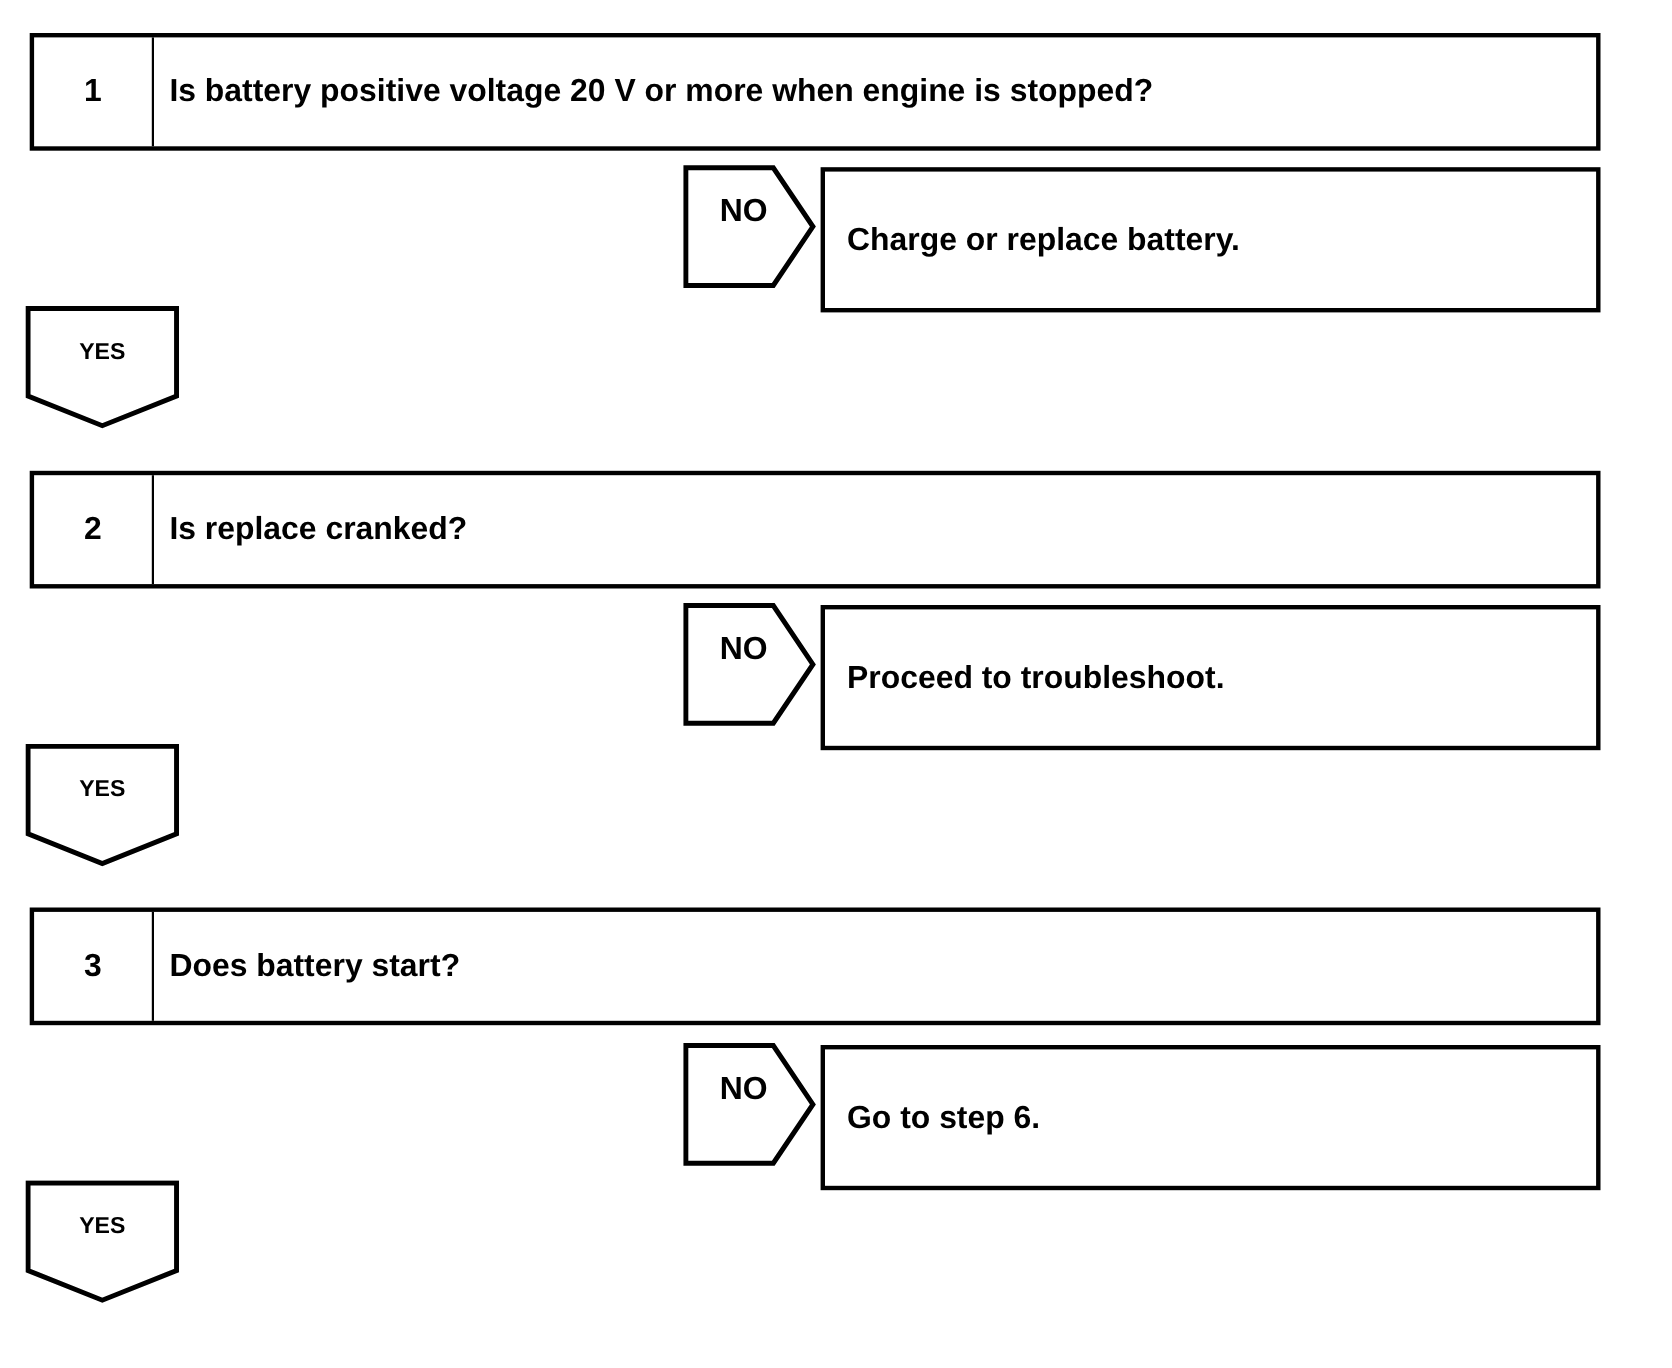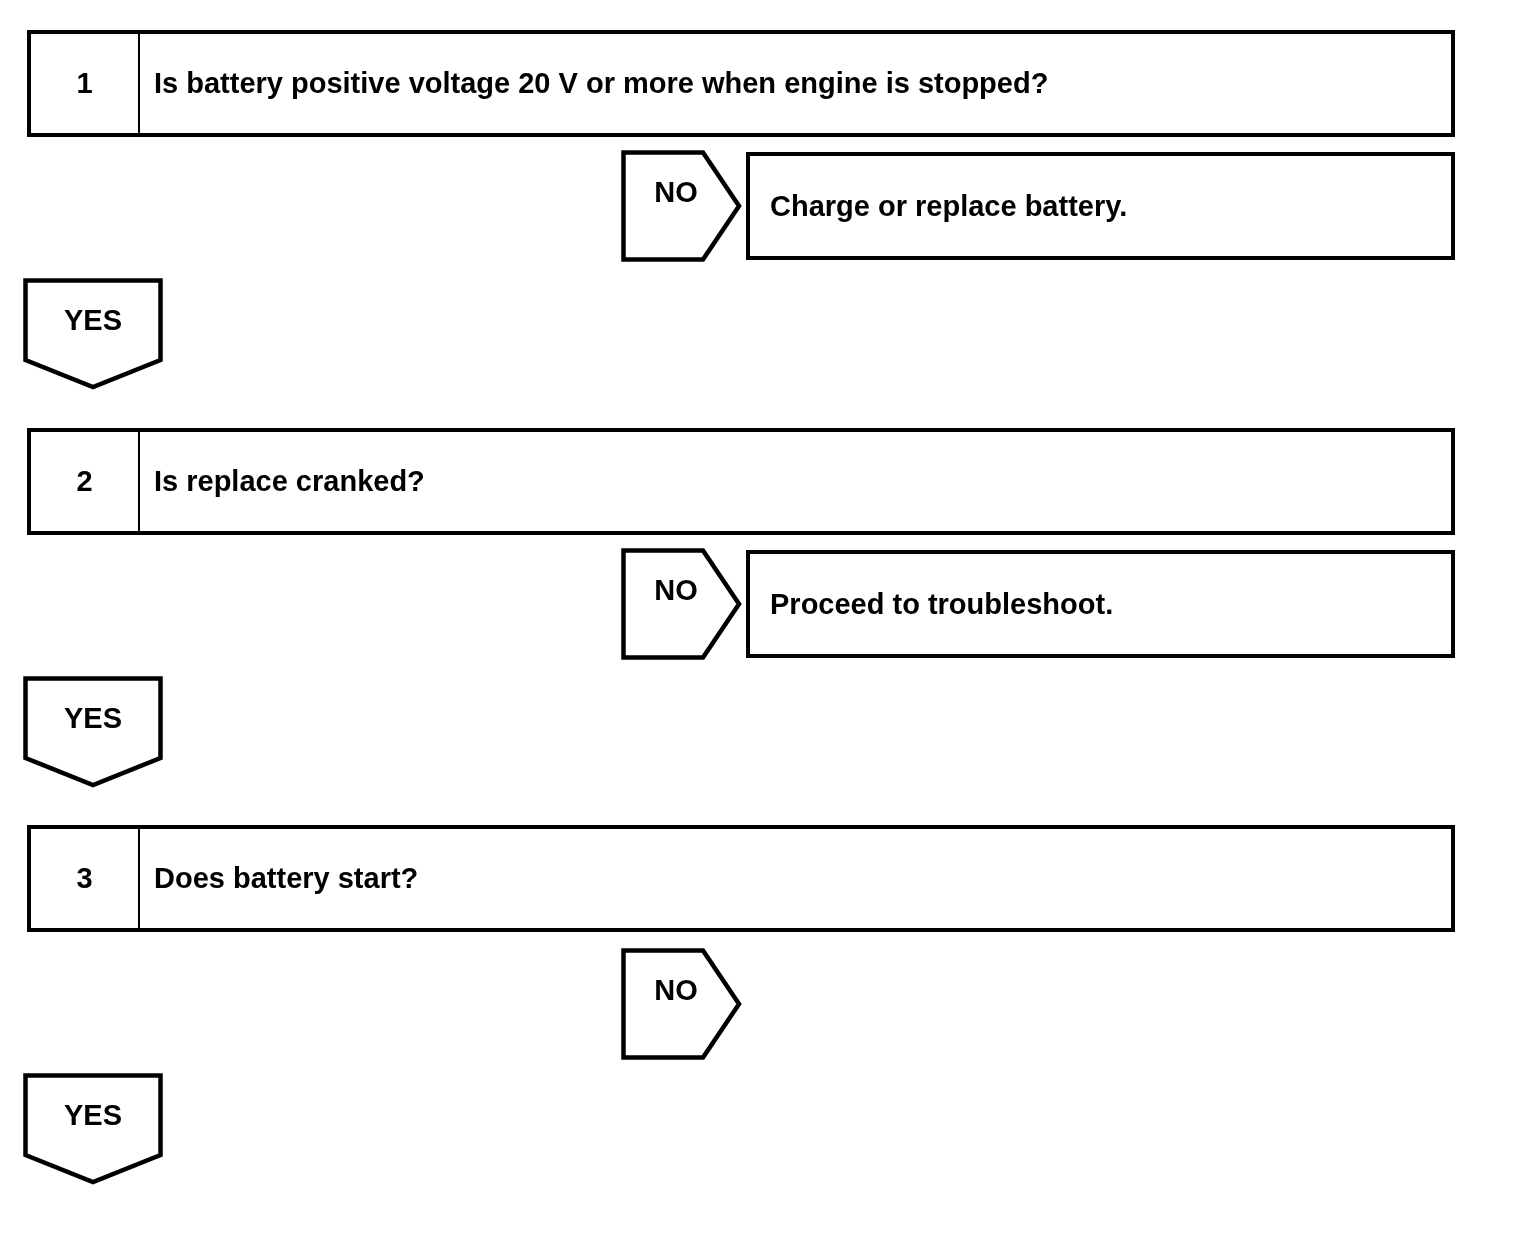--- a/index.html
+++ b/index.html
@@ -65,21 +65,21 @@
     align-items: center;
     justify-content: center;
     font-size: 29px;
   }
 
   
   .result-box {
     position: absolute;
     left: 746px;
     width: 709px;
-    height: 108px;
+    height: 132px;
     border: 4px solid #000000;
     box-sizing: border-box;
     background: #ffffff;
     display: flex;
     align-items: center;
     padding-left: 20px;
     padding-right: 10px;
     font-size: 29px;
   }
 
@@ -91,21 +91,21 @@
     height: 112px;
   }
   .yes-label {
     position: absolute;
     left: 23px;
     width: 140px;
     height: 84px;
     display: flex;
     align-items: center;
     justify-content: center;
-    font-size: 29px;
+    font-size: 21px;
   }
 
   
   .r1-q      { top: 30px; }
   .r1-branch { top: 150px; }
   .r1-result { top: 152px; }
   .r1-yes    { top: 278px; }
 
   .r2-q      { top: 428px; }
   .r2-branch { top: 548px; }
@@ -158,18 +158,19 @@
   <div class="yes-label r2-yes">YES</div>
 
   <div class="q-box r3-q">
     <div class="q-num">3</div>
     <div class="q-text">Does battery start?</div>
   </div>
   <svg class="no-shape r3-branch" viewBox="0 0 122 112">
     <polygon points="2.5,2.5 82,2.5 118,56 82,109.5 2.5,109.5"></polygon>
   </svg>
   <div class="no-label r3-branch">NO</div>
+  <div class="result-box r3-result">Go to step 6.</div>
   <svg class="yes-shape r3-yes" viewBox="0 0 140 112">
     <polygon points="2.5,2.5 137.5,2.5 137.5,82 70,109 2.5,82"></polygon>
   </svg>
   <div class="yes-label r3-yes">YES</div>
 
 </div>
 
 </body></html>

